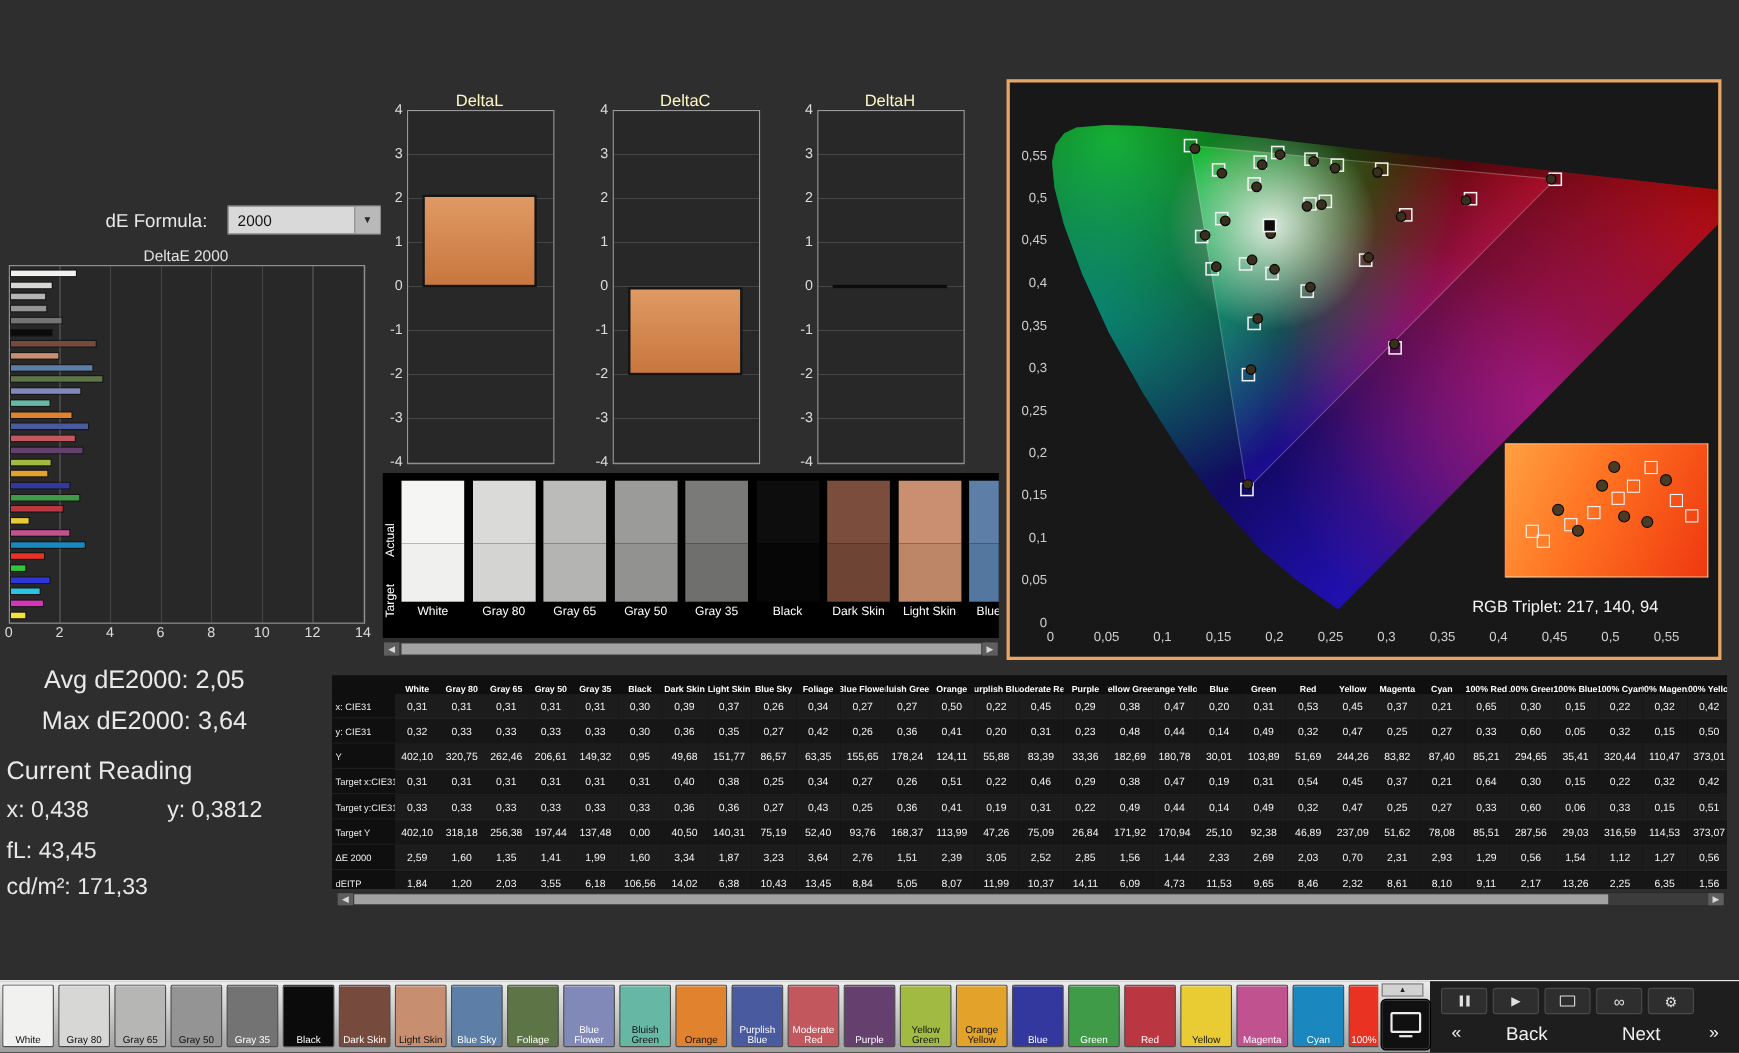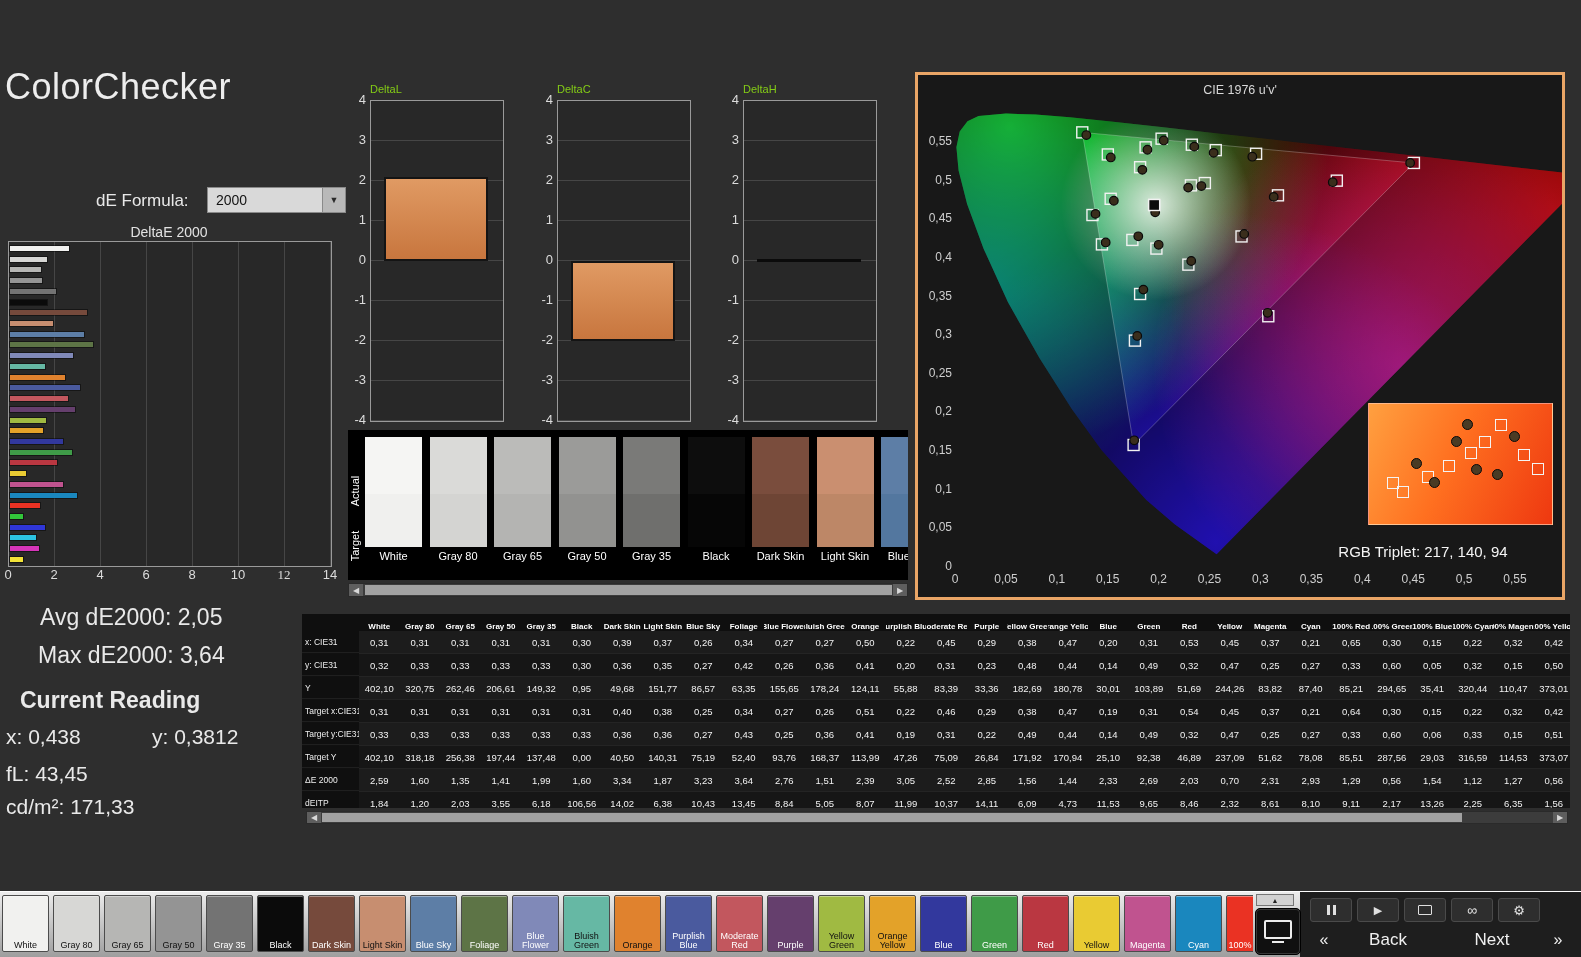--- a/index.html
+++ b/index.html
@@ -23,28 +23,28 @@
            box-sizing:content-box;
            background-image:repeating-linear-gradient(90deg,transparent 0 45px,#464646 45px 46px);}
   .de-bars{position:absolute;inset:0;display:flex;flex-direction:column;justify-content:space-between;
            padding:4px 0 4px 1px;box-sizing:border-box;}
   .de-bar{height:5px;box-shadow:0 0 0 1px rgba(0,0,0,.45);}
   .de-xtick{top:567px;width:30px;margin-left:-15px;text-align:center;font-size:13px;color:#dcdcdc;}
 
   
   .stat-avg{left:40px;top:604px;font-size:23px;}
   .stat-max{left:38px;top:642px;font-size:23px;}
-  .stat-cur{left:20px;top:687px;font-size:23px;font-weight:bold;}
+  .stat-cur{left:6px;top:687px;font-size:23px;}
   .stat-x{left:6px;top:725px;font-size:21px;}
   .stat-y{left:152px;top:725px;font-size:21px;}
   .stat-fl{left:6px;top:762px;font-size:21px;}
   .stat-cd{left:6px;top:795px;font-size:21px;}
 
   
-  .mini-title{top:83px;width:132px;text-align:left;font-size:11px;color:#84cc16;}
+  .mini-title{top:83px;width:132px;text-align:center;font-size:15px;color:#fef9c3;}
   .mini-plot{top:100px;width:132px;height:320px;border:1px solid #9a9a9a;background:#282828;
              background-image:repeating-linear-gradient(180deg,transparent 0 39px,#464646 39px 40px);}
   .mini-ylab{width:22px;text-align:right;font-size:13px;color:#dcdcdc;}
   .mini-bar{position:absolute;left:13px;width:104px;border:2px solid #141414;box-sizing:border-box;
             background:linear-gradient(180deg,#e09a63,#c8763e);}
   .mini-zero{position:absolute;left:13px;width:104px;height:3px;background:#0b0b0b;}
 
   
   .strip{left:348px;top:430px;width:560px;height:150px;background:#000;overflow:hidden;}
   .strip-vlabel{position:absolute;left:-22px;width:58px;text-align:center;font-size:11px;color:#fff;
@@ -103,21 +103,20 @@
   .pbar{width:3px;height:10px;background:#e0e0e0;}
   .cam{width:14px;height:10px;border:1.5px solid #e0e0e0;border-radius:1px;box-sizing:border-box;}
   .nav-btn{position:absolute;top:35px;height:26px;color:#f0f0f0;background:transparent;border:none;
            font-family:"Liberation Sans",sans-serif;display:flex;align-items:center;justify-content:center;}
 </style>
 </head>
 <body>
 
 <div class="screen">
 
-  <div class="abs app-title">ColorChecker</div>
   <div class="abs formula-label">dE Formula:</div>
   <div class="abs combo">
     <span class="combo-value">2000</span>
     <span class="combo-arrow">▼</span>
   </div>
 
   <div class="abs de-title">DeltaE 2000</div>
   <div class="abs de-plot">
     <div class="de-bars" id="de-bars">
         <div class="de-bar" style="width: 18.5%; background: rgb(241, 241, 239);"></div>
@@ -152,21 +151,21 @@
         <div class="de-bar" style="width: 4%; background: rgb(242, 227, 56);"></div>
       </div>
   </div>
   <div id="de-xticks">
       <div class="abs de-xtick" style="left: 8px;">0</div>
       <div class="abs de-xtick" style="left: 54px;">2</div>
       <div class="abs de-xtick" style="left: 100px;">4</div>
       <div class="abs de-xtick" style="left: 146px;">6</div>
       <div class="abs de-xtick" style="left: 192px;">8</div>
       <div class="abs de-xtick" style="left: 238px;">10</div>
-      <div class="abs de-xtick" style="left: 284px; font-family: Liberation Serif, serif;">12</div>
+      <div class="abs de-xtick" style="left: 284px;">12</div>
       <div class="abs de-xtick" style="left: 330px;">14</div>
     </div>
 
   <div class="abs stat-avg">Avg dE2000: 2,05</div>
   <div class="abs stat-max">Max dE2000: 3,64</div>
   <div class="abs stat-cur">Current Reading</div>
   <div class="abs stat-x">x: 0,438</div>
   <div class="abs stat-y">y: 0,3812</div>
   <div class="abs stat-fl">fL: 43,45</div>
   <div class="abs stat-cd">cd/m²: 171,33</div>
@@ -359,21 +358,20 @@
           <circle cx="187.6936" cy="167.466" r="4.3" fill="#3a2e1c" stroke="#090909" stroke-width="1.2"></circle>
           <circle cx="492.1354" cy="87.87789999999995" r="4.3" fill="#3a2e1c" stroke="#090909" stroke-width="1.2"></circle>
           <circle cx="168.3478" cy="60.06069999999994" r="4.3" fill="#3a2e1c" stroke="#090909" stroke-width="1.2"></circle>
           <circle cx="216.2032" cy="365.2772" r="4.3" fill="#3a2e1c" stroke="#090909" stroke-width="1.2"></circle>
           <circle cx="177.51160000000002" cy="138.87609999999995" r="4.3" fill="#3a2e1c" stroke="#090909" stroke-width="1.2"></circle>
           <circle cx="349.5874" cy="237.78169999999997" r="4.3" fill="#3a2e1c" stroke="#090909" stroke-width="1.2"></circle>
           <circle cx="245.731" cy="65.46959999999996" r="4.3" fill="#3a2e1c" stroke="#090909" stroke-width="1.2"></circle>
           <rect x="230.65992" y="124.49004999999994" width="11" height="11" fill="#0c0c0c" stroke="#f2f2f2" stroke-width="1.4"></rect>
         </g>
     </svg>
-    <div class="cie-title">CIE 1976 u'v'</div>
     <div id="cie-labels">
         <div class="cie-ylab" style="left: 2px; top: 484px;">0</div>
         <div class="cie-ylab" style="left: 2px; top: 445.365px;">0,05</div>
         <div class="cie-ylab" style="left: 2px; top: 406.73px;">0,1</div>
         <div class="cie-ylab" style="left: 2px; top: 368.095px;">0,15</div>
         <div class="cie-ylab" style="left: 2px; top: 329.46px;">0,2</div>
         <div class="cie-ylab" style="left: 2px; top: 290.825px;">0,25</div>
         <div class="cie-ylab" style="left: 2px; top: 252.19px;">0,3</div>
         <div class="cie-ylab" style="left: 2px; top: 213.555px;">0,35</div>
         <div class="cie-ylab" style="left: 2px; top: 174.92px;">0,4</div>

